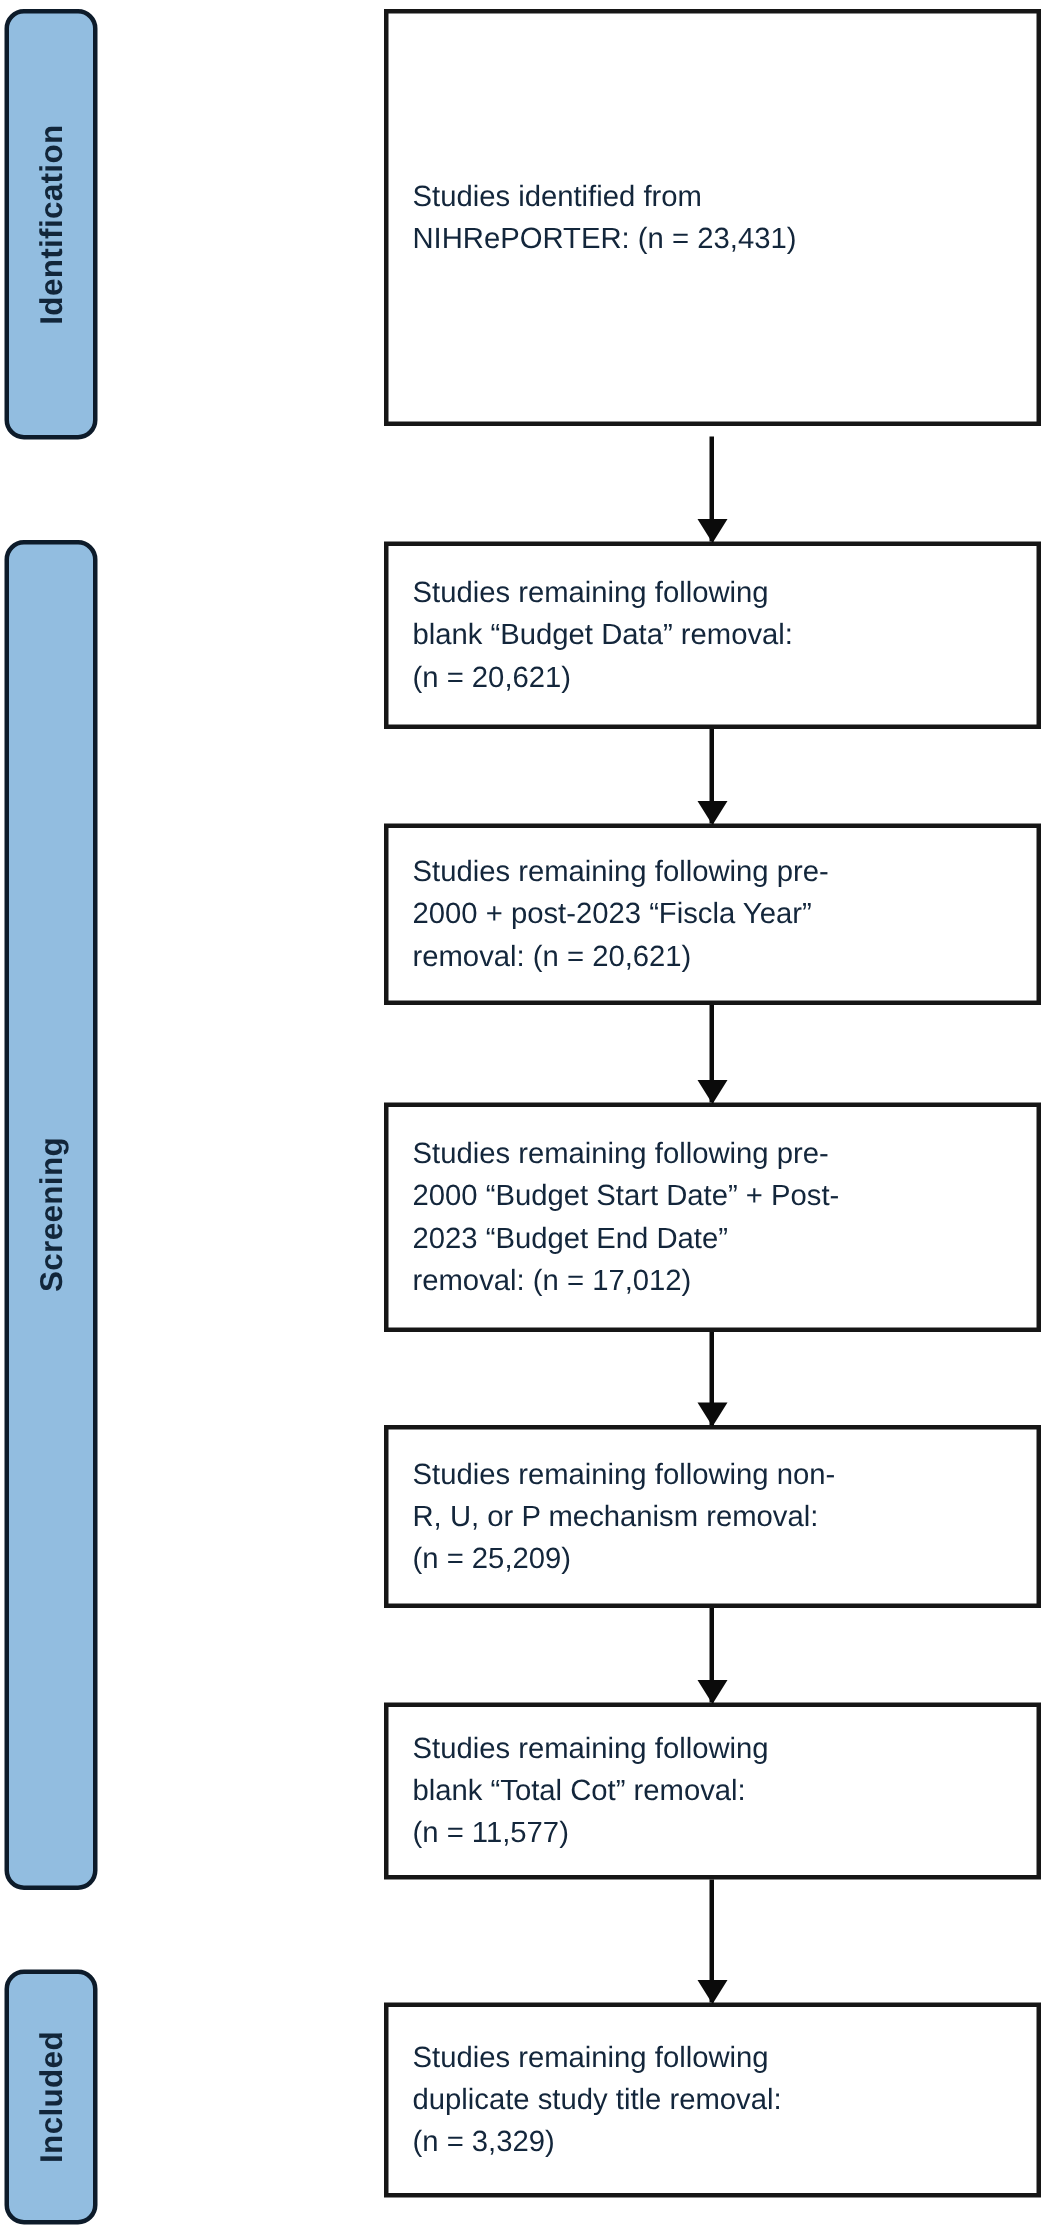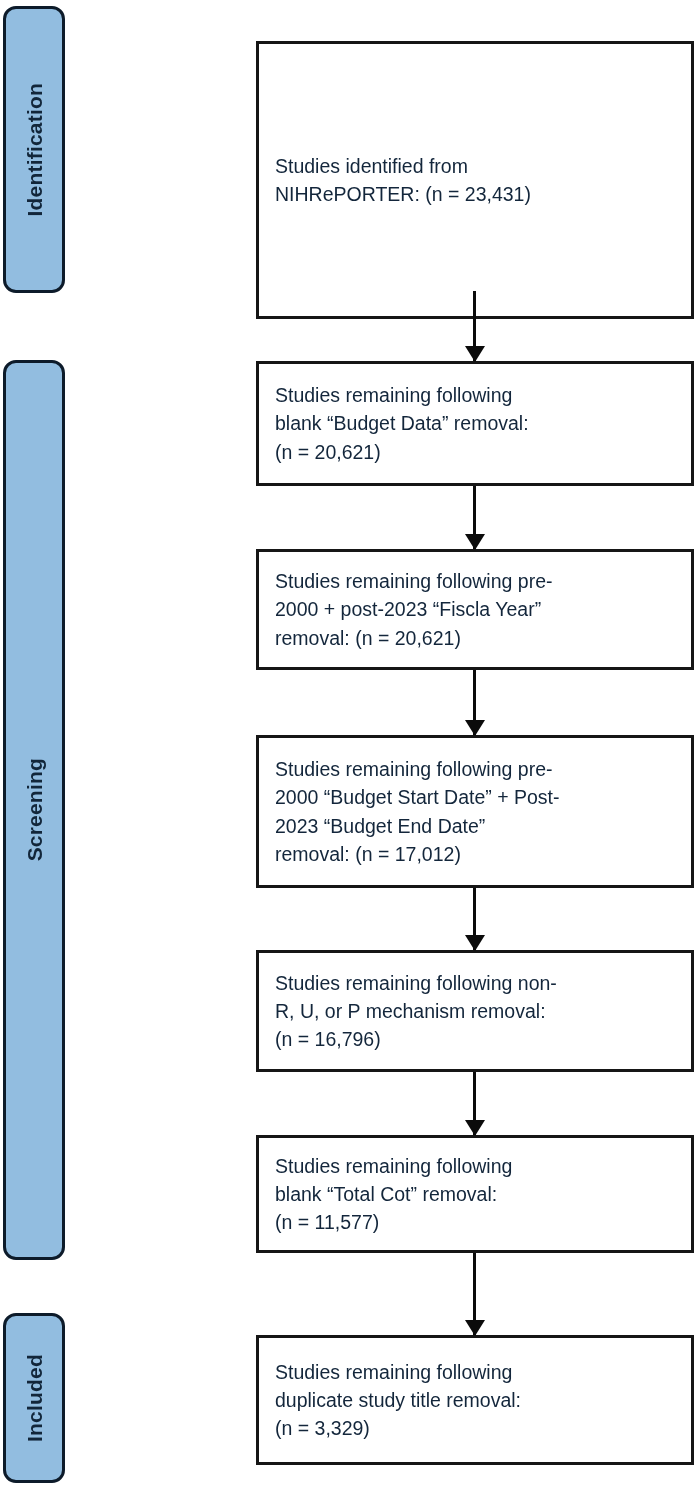--- a/index.html
+++ b/index.html
@@ -58,21 +58,21 @@
     width: 438px;
   }
   .flow-box .box-text {
     padding: 0 16px;
     font-size: 19.5px;
     line-height: 1.45;
     color: #13263b;
     white-space: pre-line;
   }
 
-  #box-identified       { top: 6px;    height: 278px; margin-top: 35px; }
+  #box-identified       { top: 6px;    height: 278px; }
   #box-blank-budget     { top: 361px;  height: 125px; }
   #box-fiscal-year      { top: 549px;  height: 121px; }
   #box-budget-dates     { top: 735px;  height: 153px; }
   #box-mechanism        { top: 950px;  height: 122px; }
   #box-total-cost       { top: 1135px; height: 118px; }
   #box-duplicate-title  { top: 1335px; height: 130px; }
 
   
   .arrow {
     position: absolute;
@@ -137,21 +137,21 @@
   <div id="box-budget-dates" class="flow-box">
     <span class="box-text">Studies remaining following pre-
 2000 “Budget Start Date” + Post-
 2023 “Budget End Date”
 removal: (n = 17,012)</span>
   </div>
 
   <div id="box-mechanism" class="flow-box">
     <span class="box-text">Studies remaining following non-
 R, U, or P mechanism removal:
-(n = 16,796)</span>
+(n = 25,209)</span>
   </div>
 
   <div id="box-total-cost" class="flow-box">
     <span class="box-text">Studies remaining following
 blank “Total Cot” removal:
 (n = 11,577)</span>
   </div>
 
   <div id="box-duplicate-title" class="flow-box">
     <span class="box-text">Studies remaining following

